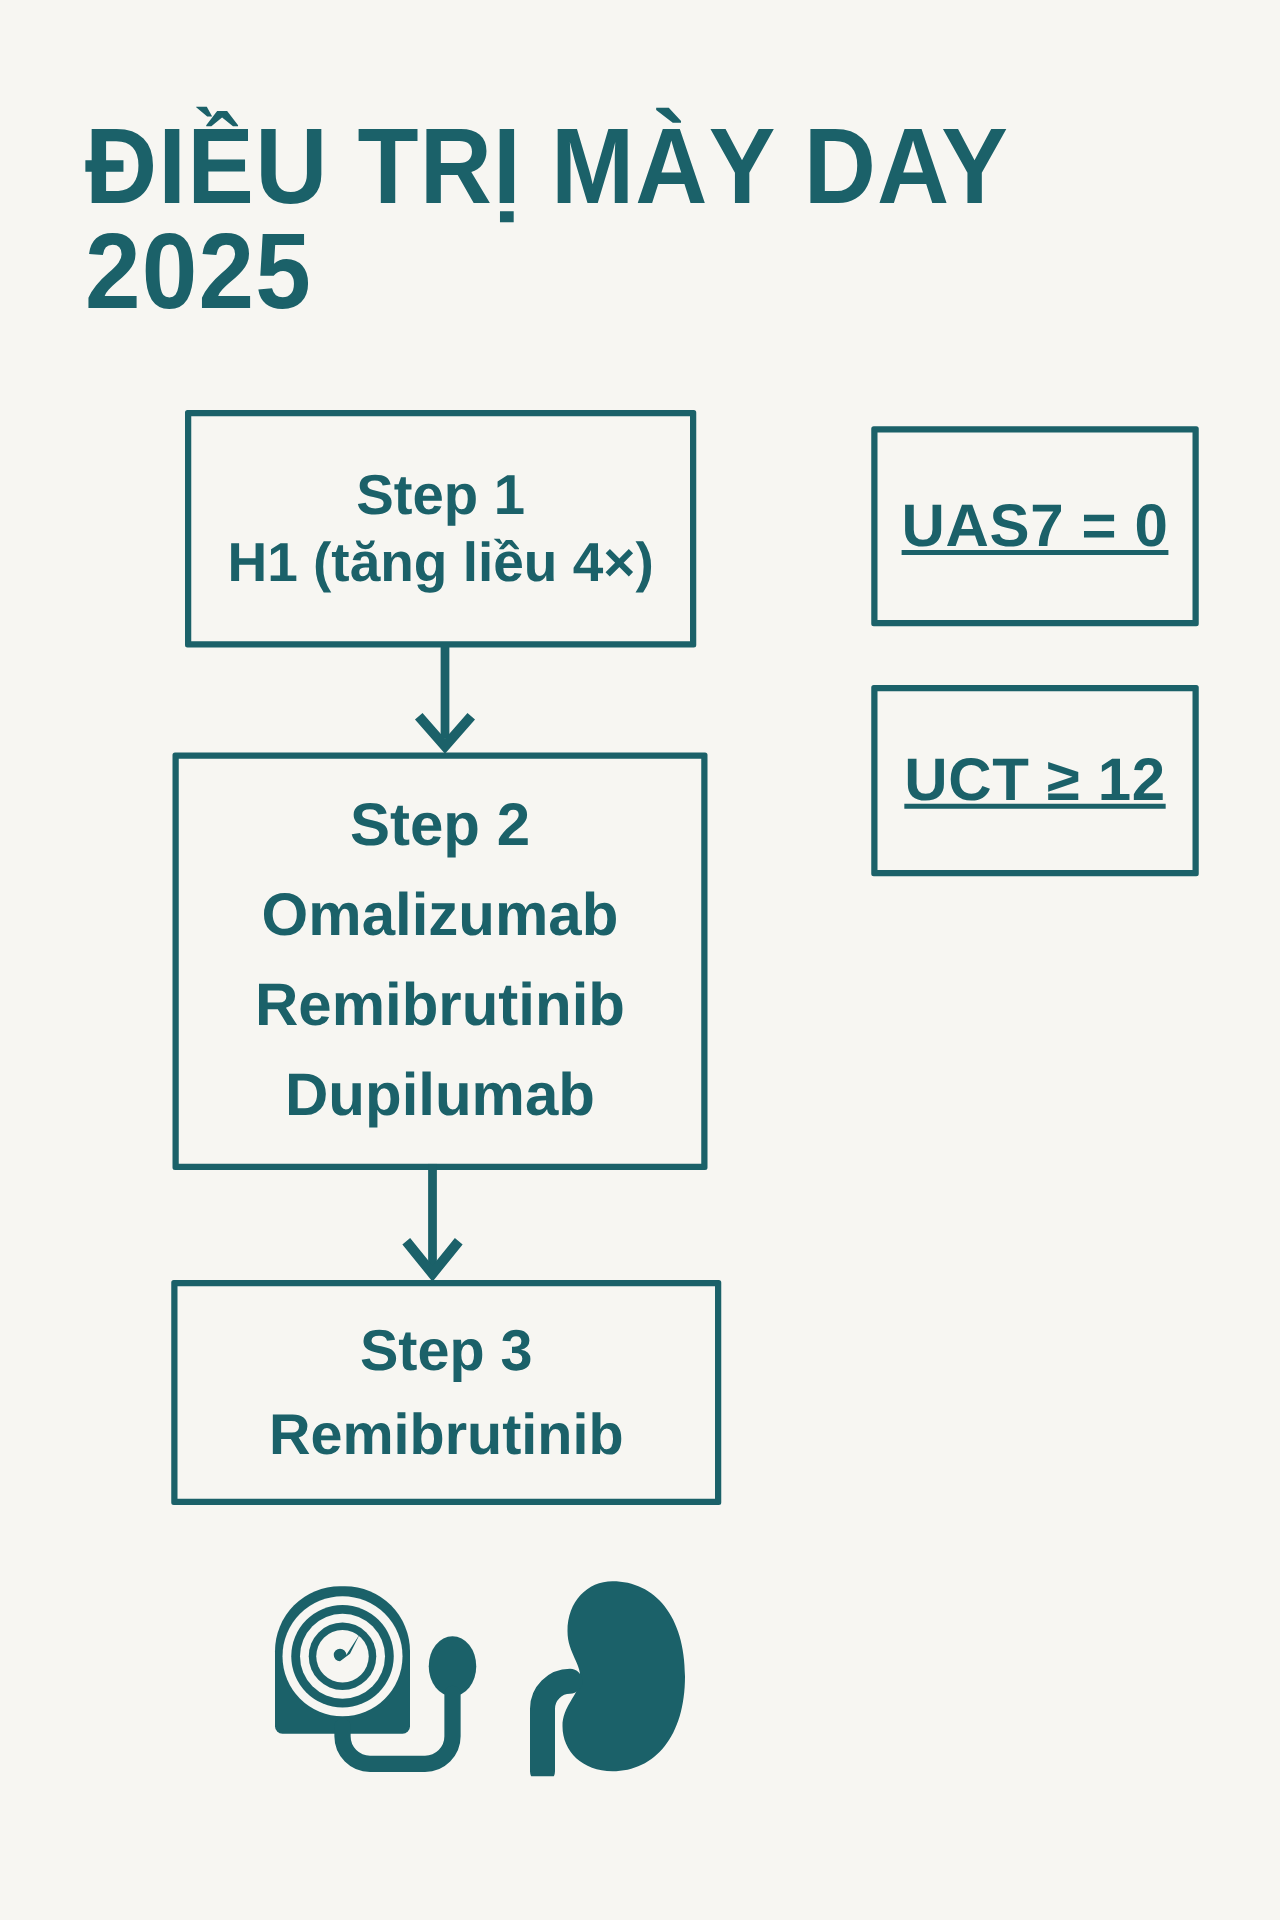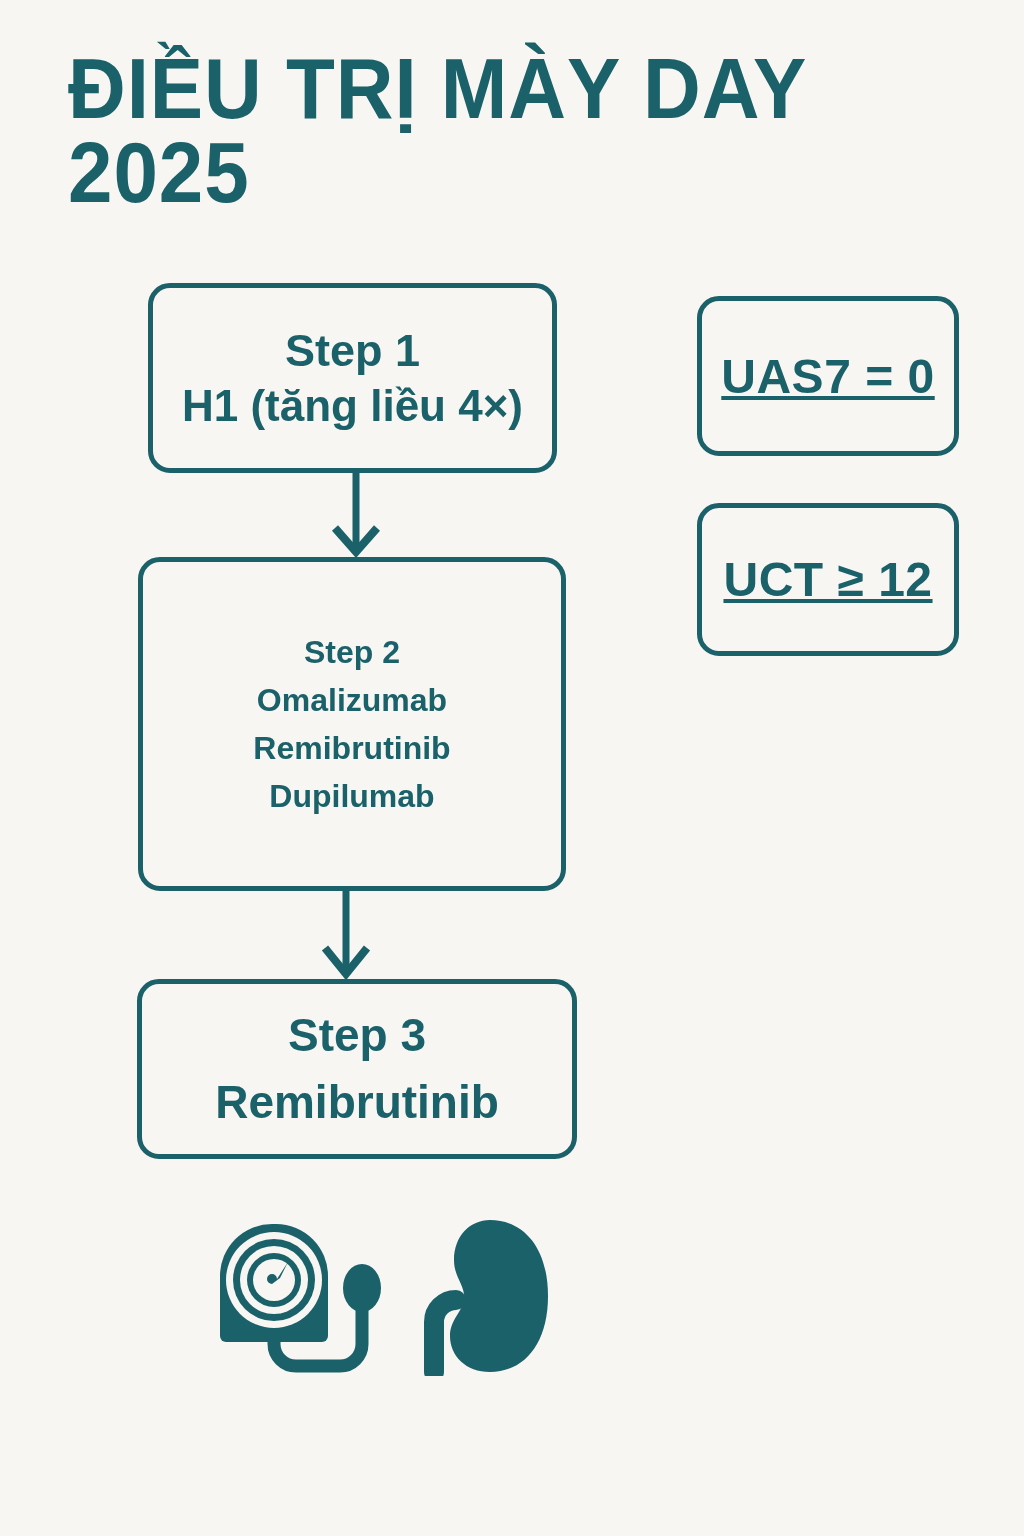--- a/index.html
+++ b/index.html
@@ -12,20 +12,21 @@
     background: #f7f6f2;
     font-family: "Liberation Sans", sans-serif;
     overflow: hidden;
     position: relative;
   }
   #page {
     position: absolute;
     inset: 0;
     width: 1024px;
     height: 1232px;
+    margin-top: 45px;
   }
 
   
   .title {
     position: absolute;
     left: 68px;
     top: 46px;
     width: 820px;
     color: #1b6169;
     font-family: "Liberation Sans Narrow", "Liberation Sans", sans-serif;
@@ -37,21 +38,21 @@
     transform: scaleX(0.93);
     transform-origin: left top;
     white-space: pre-line;
   }
 
   
   .box {
     position: absolute;
     box-sizing: border-box;
     border: 5px solid #1b6169;
-    border-radius: 22px;
+    border-radius: 2px;
     background: #f7f6f2;
     color: #1b6169;
     display: flex;
     flex-direction: column;
     align-items: center;
     justify-content: center;
     text-align: center;
   }
   .box .line {
     display: block;
@@ -60,21 +61,21 @@
 
   #box-step1 { left: 148px; top: 283px;  width: 409px; height: 190px; }
   #box-step2 { left: 138px; top: 557px;  width: 428px; height: 334px; }
   #box-step3 { left: 137px; top: 979px;  width: 440px; height: 180px; }
   #box-uas7  { left: 697px; top: 296px;  width: 262px; height: 160px; }
   #box-uct   { left: 697px; top: 503px;  width: 262px; height: 153px; }
 
   #box-step1 .line { font-size: 45px; line-height: 1.22; font-weight: 600; }
   #box-step1 .line.sub { font-size: 44px; }
 
-  #box-step2 .line { font-size: 32px; line-height: 1.50; font-weight: 600; }
+  #box-step2 .line { font-size: 48px; line-height: 1.50; font-weight: 600; }
 
   #box-step3 .line { font-size: 46px; line-height: 1.45; font-weight: 600; }
 
   #box-uas7 .line, #box-uct .line { font-size: 48px; font-weight: 600; letter-spacing: 0.5px; text-decoration: underline; }
 
   
   .arrow { position: absolute; }
 
   #arrow-1 { left: 316px; top: 470px; width: 80px; height: 92px; }
   #arrow-2 { left: 306px; top: 886px; width: 80px; height: 98px; }

